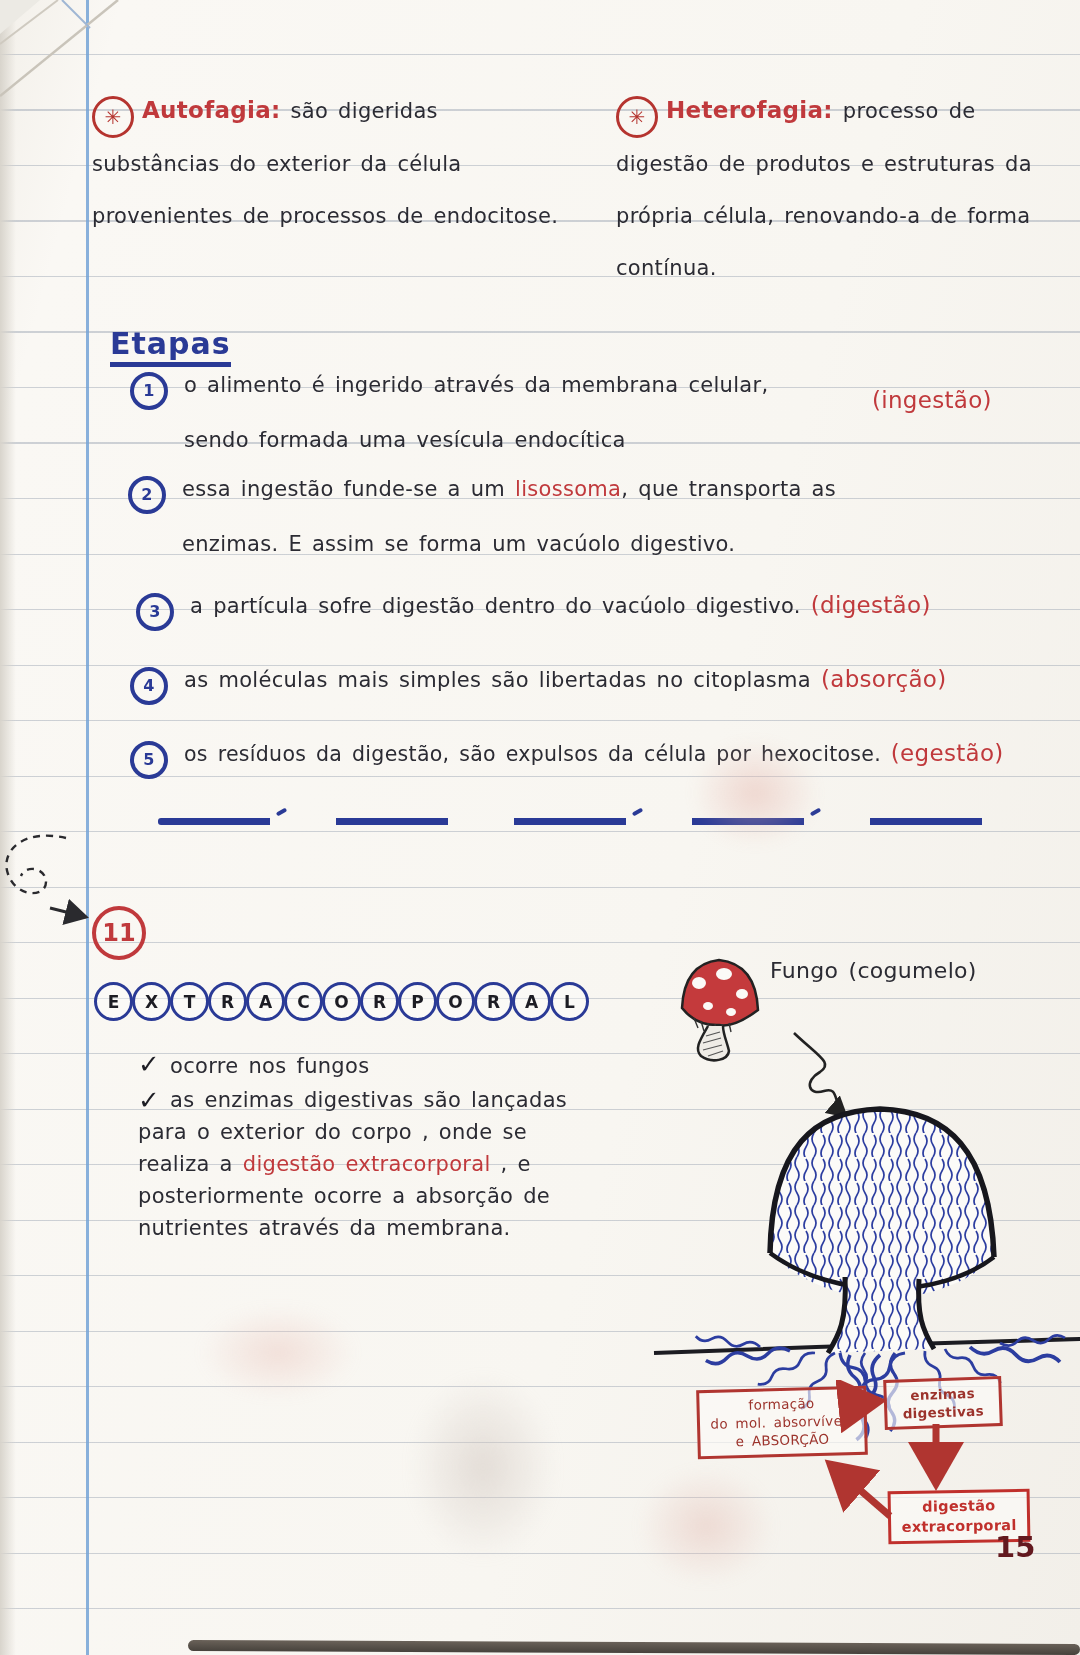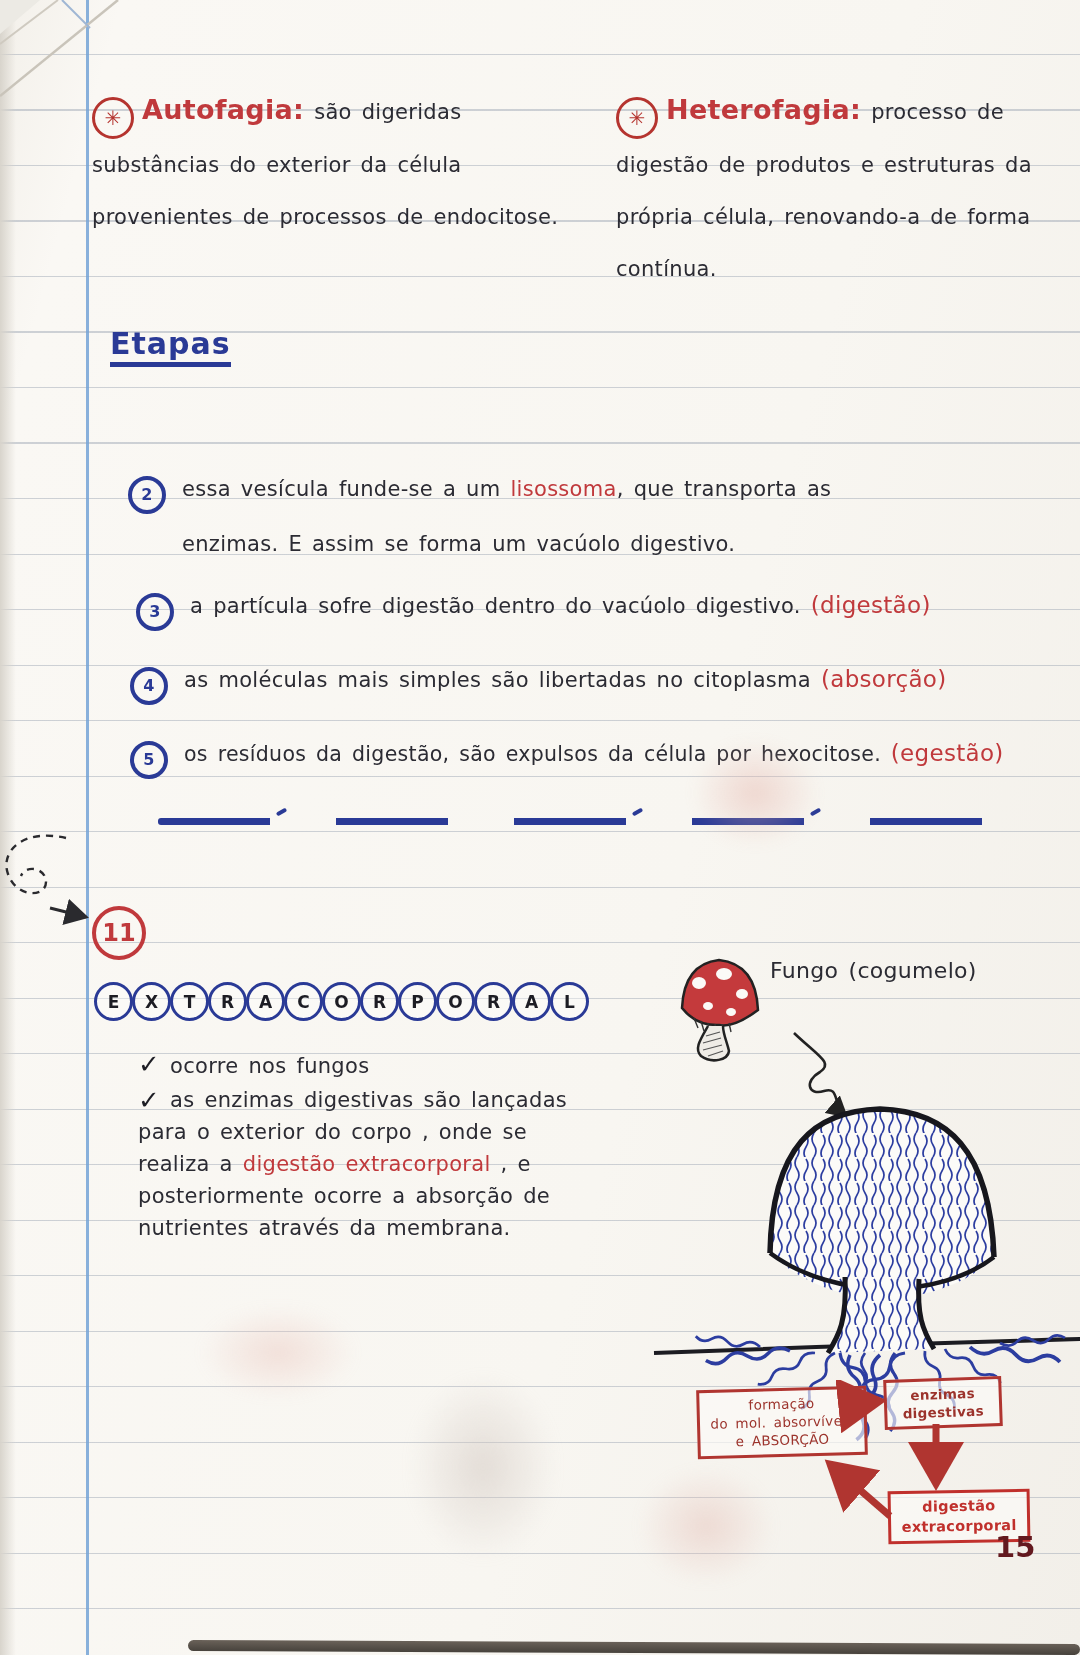--- a/index.html
+++ b/index.html
@@ -13,21 +13,21 @@
   .margin-line{position:absolute;left:86px;top:0;bottom:0;width:2.5px;background:#74a3d6;opacity:.85;}
   .edge-shade{position:absolute;left:0;top:0;bottom:0;width:16px;
     background:linear-gradient(90deg,#d8d4cc,rgba(216,212,204,0));}
   .hand{letter-spacing:.3px;word-spacing:3px;}
   .red{color:#c0393c;}
 
   
   .note{position:absolute;margin:0;font-size:21px;line-height:52px;}
   .note-left{left:92px;top:84px;width:468px;}
   .note-right{left:616px;top:84px;width:452px;}
-  .note .title{font-size:27px;font-weight:bold;color:#c0393c;margin-right:10px;}
+  .note .title{font-size:23px;font-weight:bold;color:#c0393c;margin-right:10px;}
   .badge{display:inline-flex;align-items:center;justify-content:center;
     width:36px;height:36px;border:3px solid #b5342f;border-radius:50%;
     color:#b5342f;font-size:20px;font-weight:bold;margin-right:8px;vertical-align:-6px;}
 
   
   .etapas{position:absolute;left:96px;top:312px;margin:14px;font-size:30px;font-weight:bold;
     color:#2a3a96;letter-spacing:1px;border-bottom:5px solid #2a3a96;padding-bottom:1px;}
   .step{position:absolute;font-size:21px;line-height:55px;}
   .num-circle{display:inline-flex;align-items:center;justify-content:center;
     width:30px;height:30px;border:4px solid #2a3a96;border-radius:50%;
@@ -110,23 +110,27 @@
       </span><span class="title">Autofagia:</span><span>são digeridas substâncias do exterior da célula provenientes de processos de endocitose.</span>
   </p>
   <p class="note note-right hand">
     <span class="badge">
         <span>✳</span>
       </span><span class="title">Heterofagia:</span><span>processo de digestão de produtos e estruturas da própria célula, renovando-a de forma contínua.</span>
   </p>
 
   <h2 class="etapas">Etapas</h2>
 
+  <div class="step step1 hand">
+    <span class="num-circle">1</span><span class="step-text">o alimento é ingerido através da membrana celular, sendo formada uma vesícula endocítica</span>
+    <span class="tag hand">(ingestão)</span>
+  </div>
 
   <div class="step step2 hand">
-    <span class="num-circle">2</span><span class="step-text"><span>essa vesícula funde-se a um </span><span class="red">lisossoma</span><span>, que transporta as enzimas. E assim se forma um vacúolo digestivo.</span></span>
+    <span class="num-circle">2</span><span class="step-text"><span>essa ingestão funde-se a um </span><span class="red">lisossoma</span><span>, que transporta as enzimas. E assim se forma um vacúolo digestivo.</span></span>
   </div>
 
   <div class="step step3 hand">
     <span class="num-circle">3</span><span>a partícula sofre digestão dentro do vacúolo digestivo. </span><span class="tag hand">(digestão)</span>
   </div>
 
   <div class="step step4 hand">
     <span class="num-circle">4</span><span>as moléculas mais simples são libertadas no citoplasma </span><span class="tag hand">(absorção)</span>
   </div>
 

